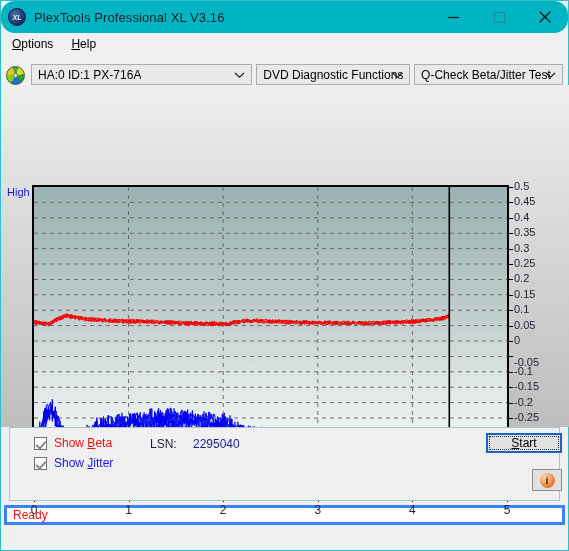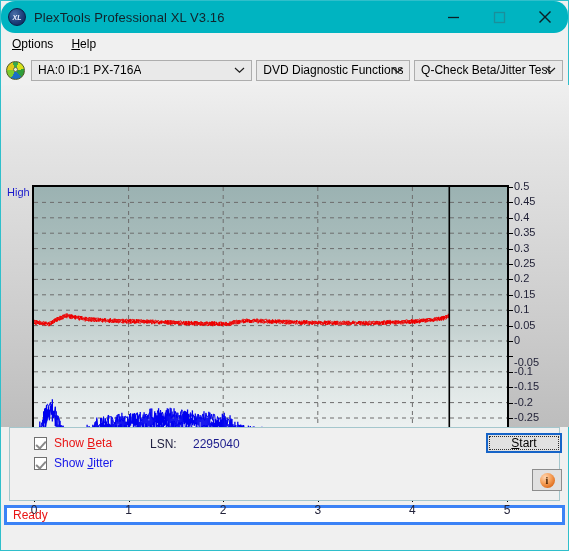--- a/index.html
+++ b/index.html
@@ -48,21 +48,21 @@
     height:22px;background:#f0f0f0;display:flex;align-items:center;
     padding-left:8px;flex:0 0 auto;
   }
   .menu-item{
     font-size:12px;color:#000;padding:2px 9px 2px 3px;margin-right:6px;
     white-space:nowrap;
   }
   .menu-item u{text-decoration:underline;}
   
   .toolbar{
-    height:30px;background:#f0f0f0;display:flex;align-items:center;
+    height:30px;background:#f0f0f0;display:flex;align-items:flex-end;
     padding:0 5px;flex:0 0 auto;gap:4px;
   }
   .disc-icon{
     width:19px;height:19px;border-radius:50%;flex:0 0 auto;
     margin-right:2px;position:relative;
     background:
       conic-gradient(from 20deg,#d8e21a 0deg 60deg,#2f9e3a 60deg 120deg,
                      #1b6fc4 120deg 190deg,#7ecb2a 190deg 250deg,
                      #e0c816 250deg 320deg,#3aa84a 320deg 360deg);
     border:1px solid #4e5a25;box-sizing:border-box;

